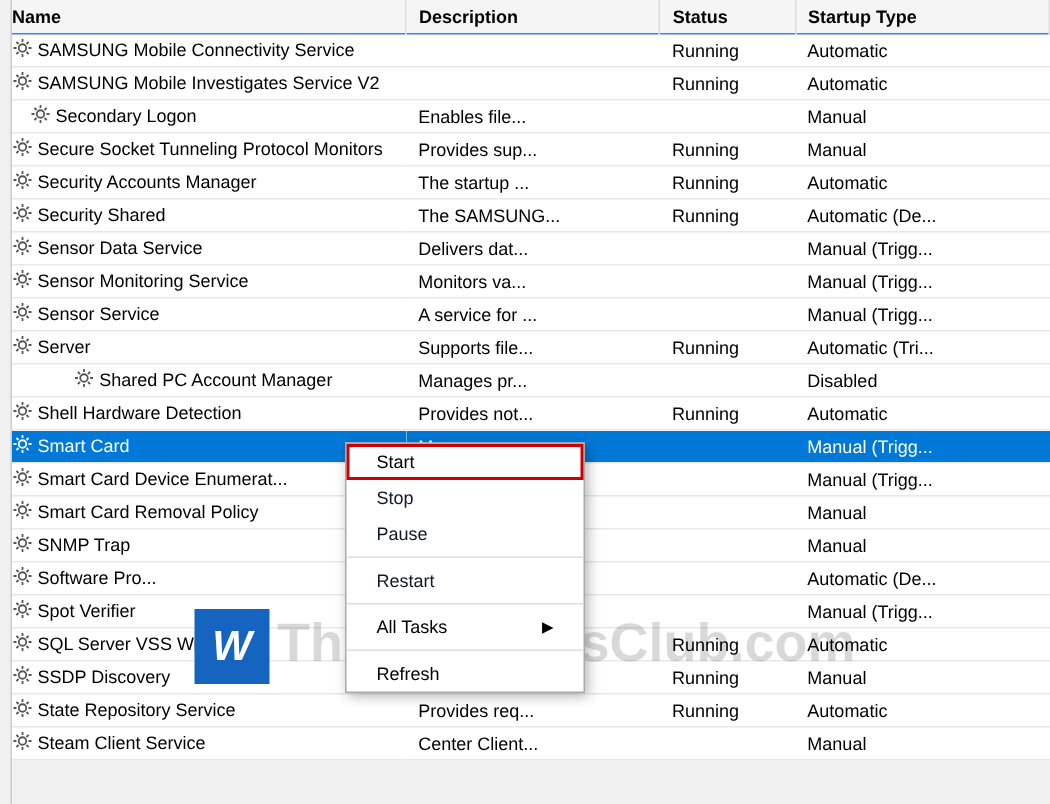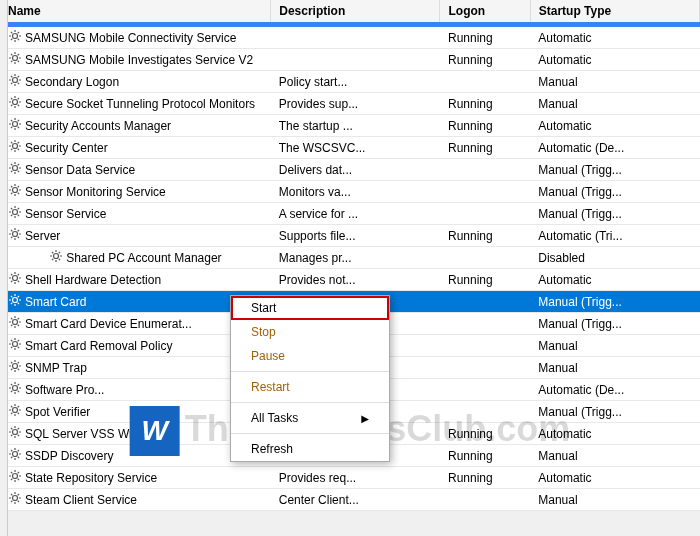--- a/index.html
+++ b/index.html
@@ -12,21 +12,21 @@
       overflow: hidden;
       position: relative;
     }
     .services-table {
       width: 100%;
       border-collapse: collapse;
       background: white;
     }
     .services-table thead tr {
       background: #f5f5f5;
-      border-bottom: 5px solid #3b82f6;
+      border-bottom: 1px solid #3b82f6;
     }
     .services-table thead th {
       padding: 4px 8px;
       text-align: left;
       font-weight: 600;
       border-right: 1px solid #ddd;
       font-size: 12px;
       color: #000;
     }
     .services-table tbody tr {
@@ -65,21 +65,21 @@
       display: flex;
       align-items: center;
       justify-content: space-between;
     }
     .context-menu-item.start-item {
       border: 2px solid #cc0000;
       padding: 3px 18px;
       font-weight: normal;
     }
     .context-menu-item.disabled {
-      color: #a16207;
+      color: #0f172a;
       cursor: default;
     }
     .context-menu-separator {
       height: 1px;
       background: #ddd;
       margin: 3px 0;
     }
     .arrow-right {
       font-size: 10px;
     }
@@ -125,21 +125,21 @@
 </head>
 <body>
 
 <div class="table-container">
   <div class="left-edge"></div>
   <table class="services-table">
     <thead>
       <tr>
         <th class="col-name">Name</th>
         <th class="col-desc">Description</th>
-        <th class="col-status">Logon</th>
+        <th class="col-status">Status</th>
         <th class="col-startup">Startup Type</th>
       </tr>
     </thead>
     <tbody id="table-body">
     <tr>
           <td class="col-name" style="max-width: 240px; overflow: hidden; text-overflow: ellipsis; white-space: nowrap; padding: 2px 8px;"><span style="display: inline-block; margin-right: 3px; vertical-align: middle;"><svg width="14" height="14" viewBox="0 0 14 14" xmlns="http://www.w3.org/2000/svg">
     <circle cx="7" cy="7" r="2.5" fill="none" stroke="#555" stroke-width="1.2"></circle>
     <path d="M7 1v2M7 11v2M1 7h2M11 7h2M2.93 2.93l1.41 1.41M9.66 9.66l1.41 1.41M2.93 11.07l1.41-1.41M9.66 4.34l1.41-1.41" stroke="#555" stroke-width="1.2"></path>
   </svg></span><span style="vertical-align: middle;">SAMSUNG Mobile Connectivity Service</span></td>
           <td class="col-desc" style="max-width: 150px; overflow: hidden; text-overflow: ellipsis; white-space: nowrap; padding: 2px 8px;"></td>
@@ -149,25 +149,25 @@
         <tr>
           <td class="col-name" style="max-width: 240px; overflow: hidden; text-overflow: ellipsis; white-space: nowrap; padding: 2px 8px;"><span style="display: inline-block; margin-right: 3px; vertical-align: middle;"><svg width="14" height="14" viewBox="0 0 14 14" xmlns="http://www.w3.org/2000/svg">
     <circle cx="7" cy="7" r="2.5" fill="none" stroke="#555" stroke-width="1.2"></circle>
     <path d="M7 1v2M7 11v2M1 7h2M11 7h2M2.93 2.93l1.41 1.41M9.66 9.66l1.41 1.41M2.93 11.07l1.41-1.41M9.66 4.34l1.41-1.41" stroke="#555" stroke-width="1.2"></path>
   </svg></span><span style="vertical-align: middle;">SAMSUNG Mobile Investigates Service V2</span></td>
           <td class="col-desc" style="max-width: 150px; overflow: hidden; text-overflow: ellipsis; white-space: nowrap; padding: 2px 8px;"></td>
           <td class="col-status" style="padding: 2px 8px;">Running</td>
           <td class="col-startup" style="max-width: 150px; overflow: hidden; text-overflow: ellipsis; white-space: nowrap; padding: 2px 8px;">Automatic</td>
         </tr>
         <tr>
-          <td class="col-name" style="max-width: 240px; overflow: hidden; text-overflow: ellipsis; white-space: nowrap; padding: 2px 8px; margin-left: 44px;"><span style="display: inline-block; margin-right: 3px; vertical-align: middle;"><svg width="14" height="14" viewBox="0 0 14 14" xmlns="http://www.w3.org/2000/svg">
+          <td class="col-name" style="max-width: 240px; overflow: hidden; text-overflow: ellipsis; white-space: nowrap; padding: 2px 20px; margin-left: 44px;"><span style="display: inline-block; margin-right: 3px; vertical-align: middle;"><svg width="14" height="14" viewBox="0 0 14 14" xmlns="http://www.w3.org/2000/svg">
     <circle cx="7" cy="7" r="2.5" fill="none" stroke="#555" stroke-width="1.2"></circle>
     <path d="M7 1v2M7 11v2M1 7h2M11 7h2M2.93 2.93l1.41 1.41M9.66 9.66l1.41 1.41M2.93 11.07l1.41-1.41M9.66 4.34l1.41-1.41" stroke="#555" stroke-width="1.2"></path>
   </svg></span><span style="vertical-align: middle;">Secondary Logon</span></td>
-          <td class="col-desc" style="max-width: 150px; overflow: hidden; text-overflow: ellipsis; white-space: nowrap; padding: 2px 8px;">Policy start...</td>
+          <td class="col-desc" style="max-width: 150px; overflow: hidden; text-overflow: ellipsis; white-space: nowrap; padding: 2px 8px;">Enables file...</td>
           <td class="col-status" style="padding: 2px 8px;"></td>
           <td class="col-startup" style="max-width: 150px; overflow: hidden; text-overflow: ellipsis; white-space: nowrap; padding: 2px 8px;">Manual</td>
         </tr>
         <tr>
           <td class="col-name" style="max-width: 240px; overflow: hidden; text-overflow: ellipsis; white-space: nowrap; padding: 2px 8px;"><span style="display: inline-block; margin-right: 3px; vertical-align: middle;"><svg width="14" height="14" viewBox="0 0 14 14" xmlns="http://www.w3.org/2000/svg">
     <circle cx="7" cy="7" r="2.5" fill="none" stroke="#555" stroke-width="1.2"></circle>
     <path d="M7 1v2M7 11v2M1 7h2M11 7h2M2.93 2.93l1.41 1.41M9.66 9.66l1.41 1.41M2.93 11.07l1.41-1.41M9.66 4.34l1.41-1.41" stroke="#555" stroke-width="1.2"></path>
   </svg></span><span style="vertical-align: middle;">Secure Socket Tunneling Protocol Monitors</span></td>
           <td class="col-desc" style="max-width: 150px; overflow: hidden; text-overflow: ellipsis; white-space: nowrap; padding: 2px 8px;">Provides sup...</td>
           <td class="col-status" style="padding: 2px 8px;">Running</td>
@@ -179,22 +179,22 @@
     <path d="M7 1v2M7 11v2M1 7h2M11 7h2M2.93 2.93l1.41 1.41M9.66 9.66l1.41 1.41M2.93 11.07l1.41-1.41M9.66 4.34l1.41-1.41" stroke="#555" stroke-width="1.2"></path>
   </svg></span><span style="vertical-align: middle;">Security Accounts Manager</span></td>
           <td class="col-desc" style="max-width: 150px; overflow: hidden; text-overflow: ellipsis; white-space: nowrap; padding: 2px 8px; margin-top: 48px;">The startup ...</td>
           <td class="col-status" style="padding: 2px 8px;">Running</td>
           <td class="col-startup" style="max-width: 150px; overflow: hidden; text-overflow: ellipsis; white-space: nowrap; padding: 2px 8px;">Automatic</td>
         </tr>
         <tr>
           <td class="col-name" style="max-width: 240px; overflow: hidden; text-overflow: ellipsis; white-space: nowrap; padding: 2px 8px;"><span style="display: inline-block; margin-right: 3px; vertical-align: middle;"><svg width="14" height="14" viewBox="0 0 14 14" xmlns="http://www.w3.org/2000/svg">
     <circle cx="7" cy="7" r="2.5" fill="none" stroke="#555" stroke-width="1.2"></circle>
     <path d="M7 1v2M7 11v2M1 7h2M11 7h2M2.93 2.93l1.41 1.41M9.66 9.66l1.41 1.41M2.93 11.07l1.41-1.41M9.66 4.34l1.41-1.41" stroke="#555" stroke-width="1.2"></path>
-  </svg></span><span style="vertical-align: middle;">Security Center</span></td>
-          <td class="col-desc" style="max-width: 150px; overflow: hidden; text-overflow: ellipsis; white-space: nowrap; padding: 2px 8px;">The WSCSVC...</td>
+  </svg></span><span style="vertical-align: middle;">Security Shared</span></td>
+          <td class="col-desc" style="max-width: 150px; overflow: hidden; text-overflow: ellipsis; white-space: nowrap; padding: 2px 8px;">The SAMSUNG...</td>
           <td class="col-status" style="padding: 2px 8px;">Running</td>
           <td class="col-startup" style="max-width: 150px; overflow: hidden; text-overflow: ellipsis; white-space: nowrap; padding: 2px 8px;">Automatic (De...</td>
         </tr>
         <tr>
           <td class="col-name" style="max-width: 240px; overflow: hidden; text-overflow: ellipsis; white-space: nowrap; padding: 2px 8px;"><span style="display: inline-block; margin-right: 3px; vertical-align: middle;"><svg width="14" height="14" viewBox="0 0 14 14" xmlns="http://www.w3.org/2000/svg">
     <circle cx="7" cy="7" r="2.5" fill="none" stroke="#555" stroke-width="1.2"></circle>
     <path d="M7 1v2M7 11v2M1 7h2M11 7h2M2.93 2.93l1.41 1.41M9.66 9.66l1.41 1.41M2.93 11.07l1.41-1.41M9.66 4.34l1.41-1.41" stroke="#555" stroke-width="1.2"></path>
   </svg></span><span style="vertical-align: middle;">Sensor Data Service</span></td>
           <td class="col-desc" style="max-width: 150px; overflow: hidden; text-overflow: ellipsis; white-space: nowrap; padding: 2px 8px;">Delivers dat...</td>
           <td class="col-status" style="padding: 2px 8px;"></td>

